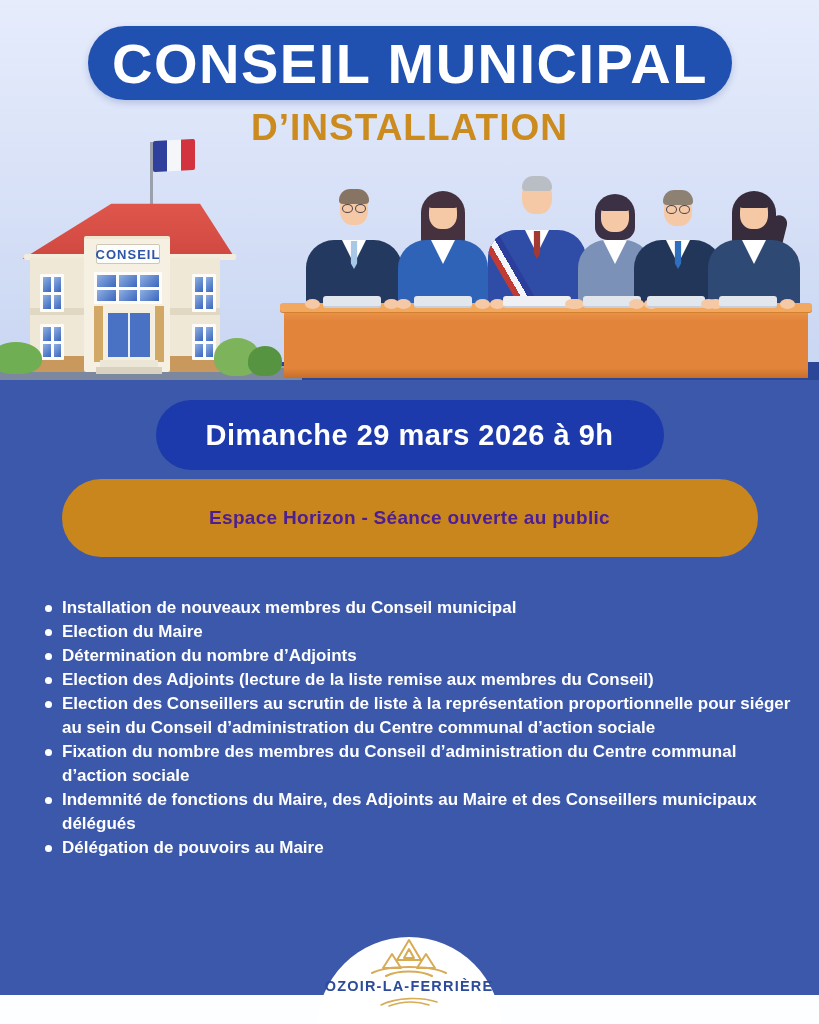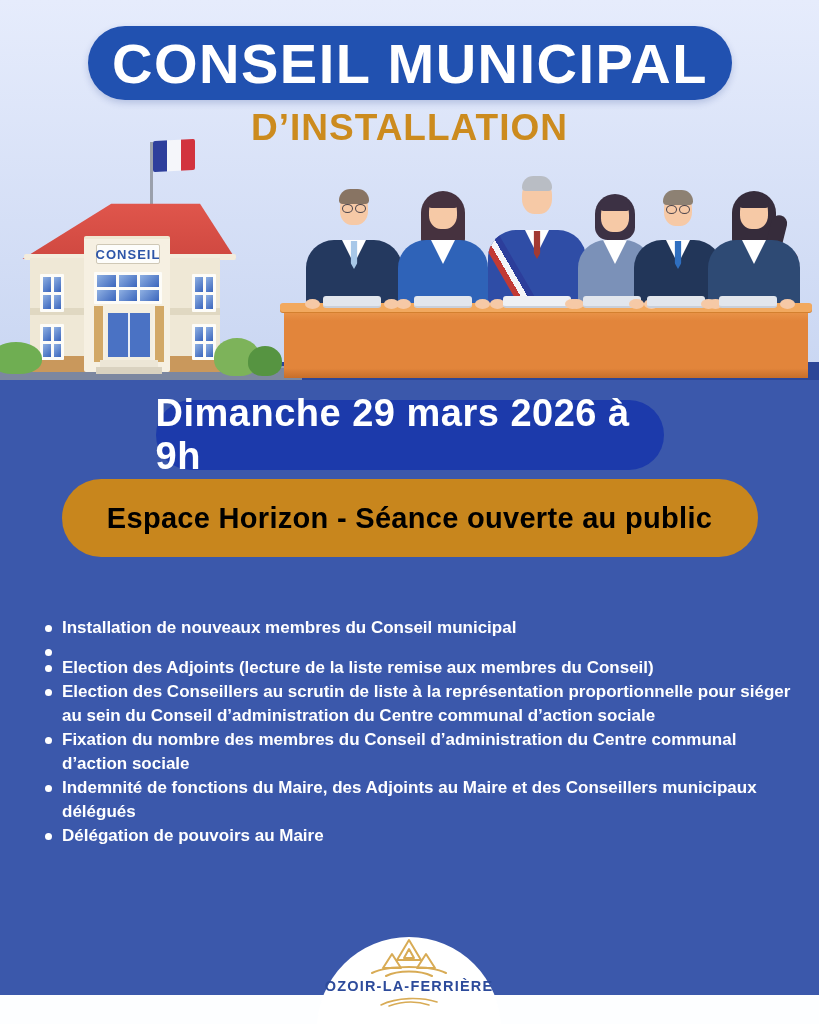--- a/index.html
+++ b/index.html
@@ -112,25 +112,25 @@
   .paper{position:absolute;left:50%;transform:translateX(-50%);top:2px;width:58px;height:12px;
         background:#e2e6ed;border-radius:3px;border-bottom:2px solid #c9cfda;}
   .s3 .paper{width:68px;background:#eef0f4;}
   .hand{position:absolute;top:5px;width:15px;height:10px;border-radius:50%;background:var(--skin);}
   .hl{left:8px}.hr{right:8px}
 
   
   .main{position:absolute;left:0;top:380px;width:819px;height:615px;background:var(--main-bg);}
   .date-pill{position:absolute;left:50%;transform:translateX(-50%);top:20px;width:508px;height:70px;
         border-radius:35px;background:var(--date-pill);display:flex;align-items:center;justify-content:center;}
-  .date-pill span{color:#fff;font-size:38px;font-weight:800;letter-spacing:.5px;}
+  .date-pill span{color:#fff;font-size:29px;font-weight:800;letter-spacing:.5px;}
   .venue-pill{position:absolute;left:50%;transform:translateX(-50%);top:99px;width:696px;height:78px;
         border-radius:39px;background:var(--venue-gold);display:flex;align-items:center;justify-content:center;}
-  .venue-pill span{color:#000000;font-size:29px;font-weight:800;letter-spacing:.3px;}
-  .agenda{position:absolute;left:45px;top:216px;width:756px;list-style:none;margin-top:20px;}
+  .venue-pill span{color:#4c1d95;font-size:19px;font-weight:800;letter-spacing:.3px;}
+  .agenda{position:absolute;left:45px;top:216px;width:756px;list-style:none;}
   .agenda li{display:flex;color:#fff;font-size:17px;font-weight:700;line-height:24px;}
   .agenda .dot{flex:0 0 auto;width:7px;height:7px;border-radius:50%;background:#fff;margin:9px 10px 0 0;}
   .agenda li.no-bullet .dot{visibility:hidden;}
 
   
   .footer-strip{position:absolute;left:0;top:995px;width:819px;height:29px;background:#fdfeff;z-index:4;}
   .logo-dome{position:absolute;left:317px;top:937px;width:184px;height:184px;border-radius:50%;
         background:#fff;z-index:5;text-align:center;}
   .logo-dome svg{display:block;margin:0 auto;}
   .emblem{margin-top:6px;}
@@ -298,20 +298,25 @@
     <div class="venue-pill">
       <span>Espace Horizon - Séance ouverte au public</span>
     </div>
     <ul class="agenda">
         <li>
           <span class="dot"></span>
           <span class="txt">Installation de nouveaux membres du Conseil municipal</span>
         </li>
         <li>
           <span class="dot"></span>
+          <span class="txt">Election du Maire</span>
+        </li>
+        <li>
+          <span class="dot"></span>
+          <span class="txt">Détermination du nombre d’Adjoints</span>
         </li>
         <li>
           <span class="dot"></span>
           <span class="txt">Election des Adjoints (lecture de la liste remise aux membres du Conseil)</span>
         </li>
         <li>
           <span class="dot"></span>
           <span class="txt">Election des Conseillers au scrutin de liste à la représentation proportionnelle pour siéger au sein du Conseil d’administration du Centre communal d’action sociale</span>
         </li>
         <li>

